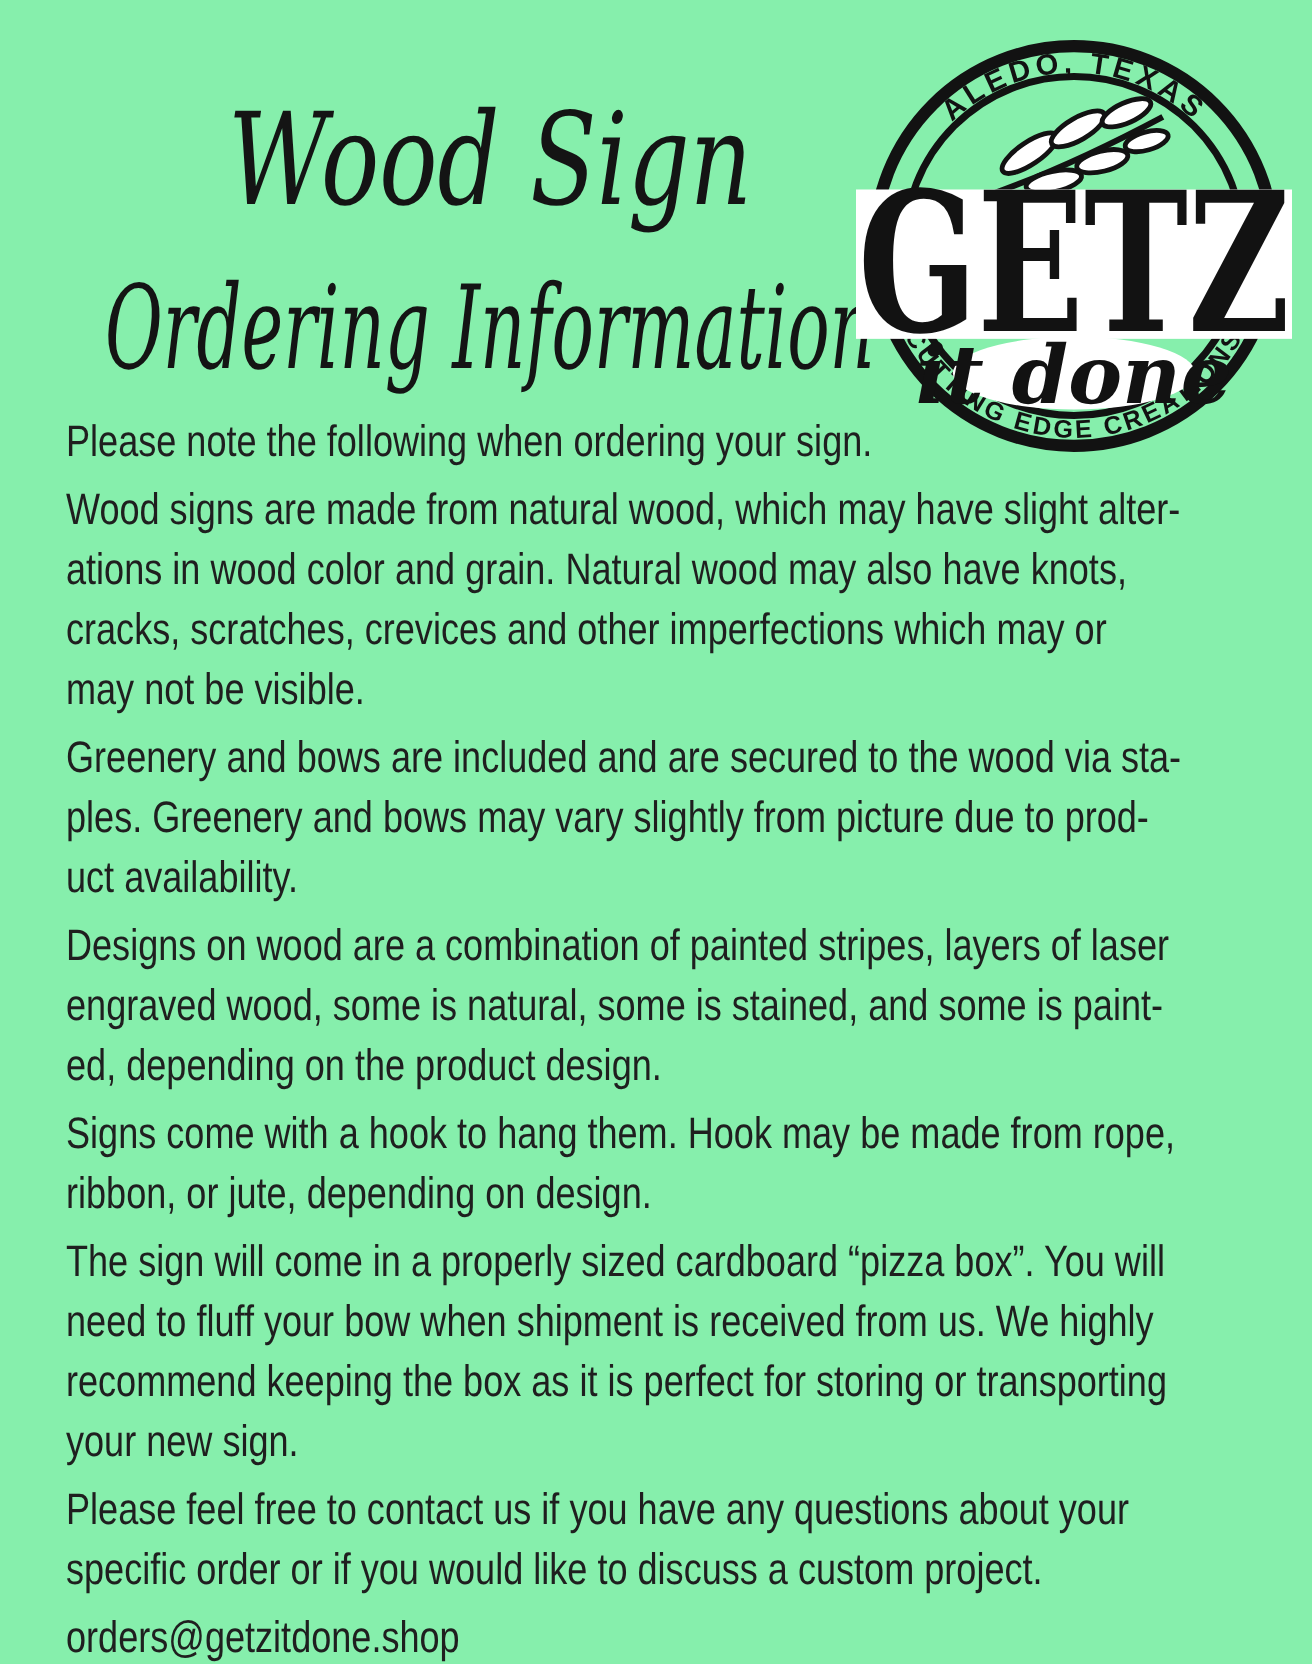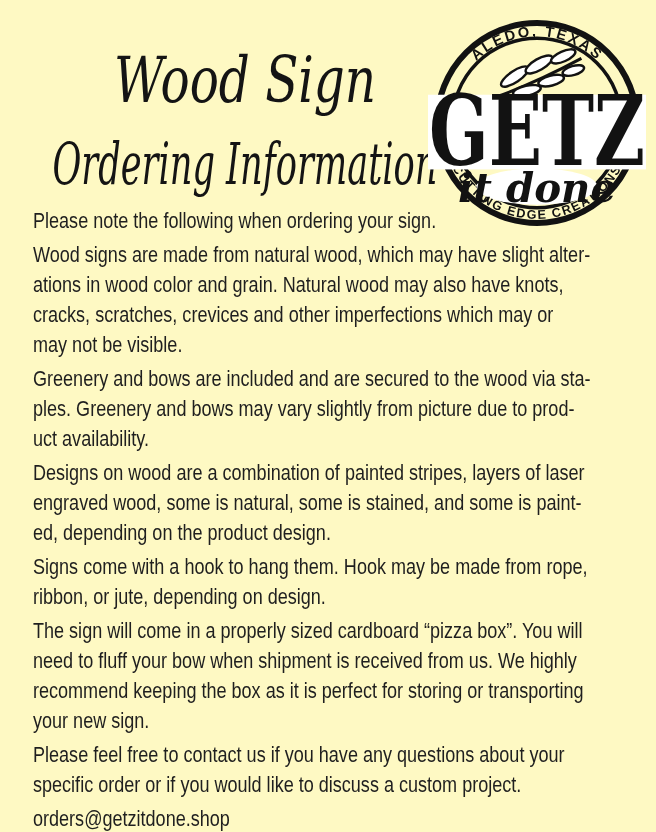--- a/index.html
+++ b/index.html
@@ -3,21 +3,21 @@
 <meta charset="utf-8">
 <style>
   html, body { margin: 0; padding: 0; }
   body {
     width: 656px; height: 832px;
     background: #ffffff;
     font-family: "Liberation Sans", sans-serif;
     overflow: hidden;
     position: relative;
   }
-  .page { position: absolute; inset: 0; background: #fef9c3; }
+  .page { position: absolute; inset: 0; background: #86efac; }
 
   
   .title-svg {
     position: absolute;
     left: 8px; top: 18px;
     width: 470px; height: 190px;
     z-index: 1;
   }
   .title-svg text {
     font-family: "DejaVu Serif", serif;

